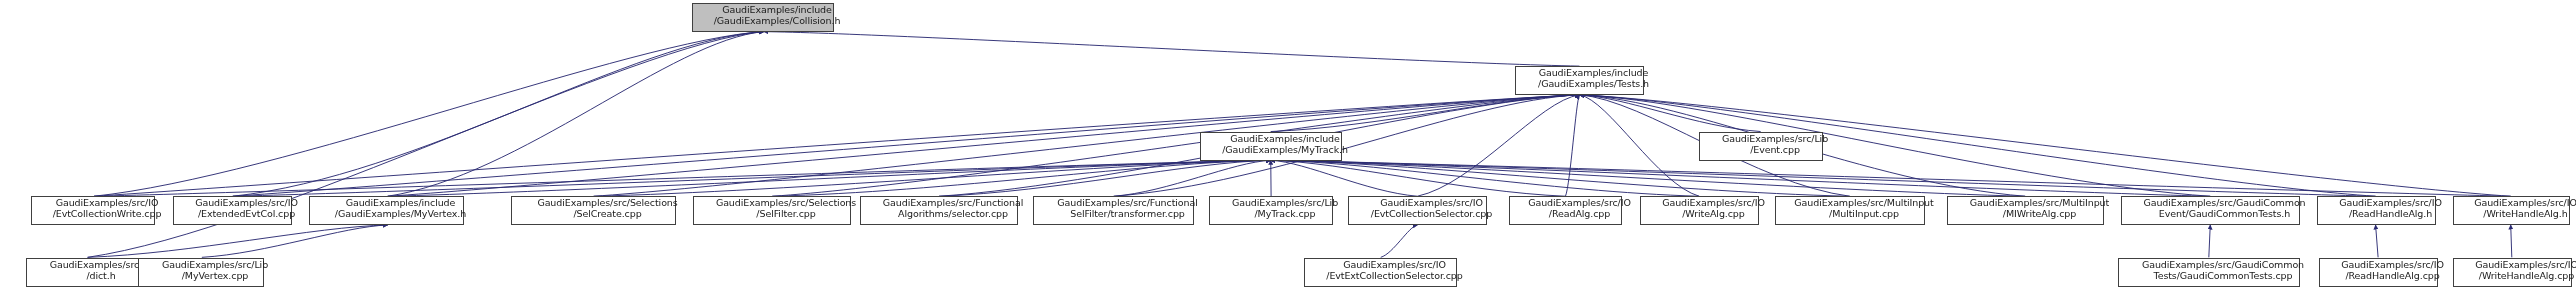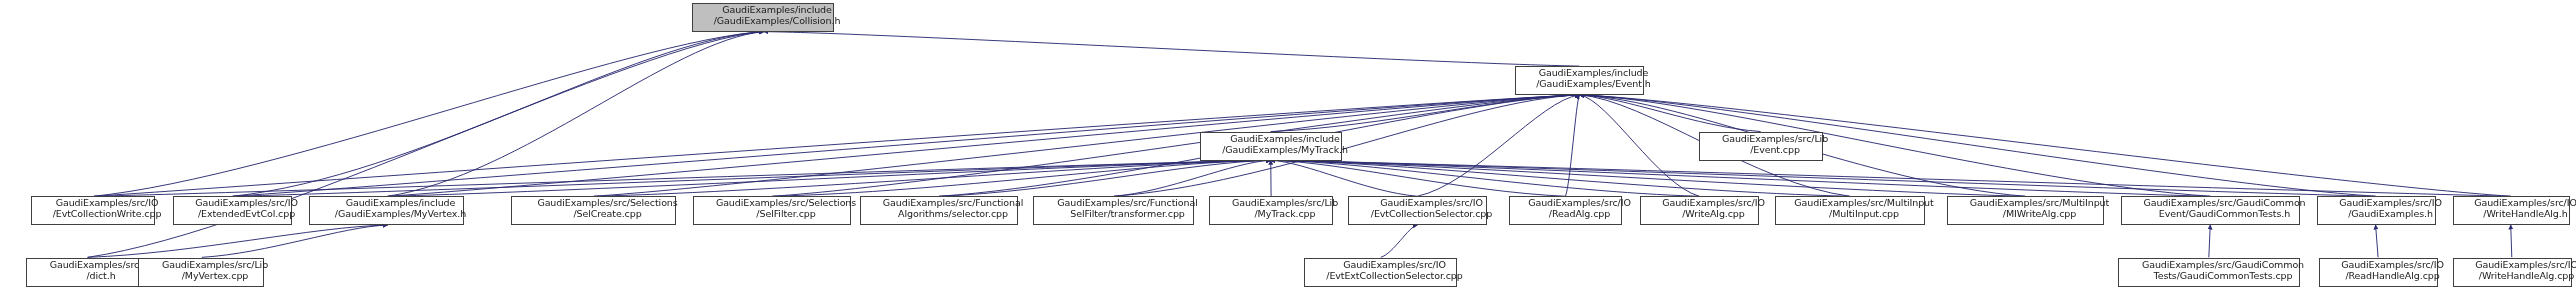--- a/index.html
+++ b/index.html
@@ -102,21 +102,21 @@
       <path d="M 3307 358 L 3303.5 313" fill="none" stroke="#2a2a72" stroke-width="1.3" marker-end="url(#arrow)"></path>
       <path d="M 3493 358 L 3491.5 313" fill="none" stroke="#2a2a72" stroke-width="1.3" marker-end="url(#arrow)"></path>
     </svg>
   <div id="nodes-layer">
       <div class="node root" style="left: 692px; top: 2.9px; width: 142px; height: 29px; background: rgb(191, 191, 191);">
         <span class="ln">GaudiExamples/include</span>
         <span class="ln">/GaudiExamples/Collision.h</span>
       </div>
       <div class="node" style="left: 1515px; top: 66px; width: 129px; height: 29px;">
         <span class="ln">GaudiExamples/include</span>
-        <span class="ln">/GaudiExamples/Event.h</span>
+        <span class="ln">/GaudiExamples/Tests.h</span>
       </div>
       <div class="node" style="left: 1200px; top: 132px; width: 142px; height: 29px;">
         <span class="ln">GaudiExamples/include</span>
         <span class="ln">/GaudiExamples/MyTrack.h</span>
       </div>
       <div class="node" style="left: 1699px; top: 132px; width: 124px; height: 29px;">
         <span class="ln">GaudiExamples/src/Lib</span>
         <span class="ln">/Event.cpp</span>
       </div>
       <div class="node" style="left: 31px; top: 196px; width: 124px; height: 29px;">
@@ -170,21 +170,21 @@
       <div class="node" style="left: 1947px; top: 196px; width: 157px; height: 29px;">
         <span class="ln">GaudiExamples/src/MultiInput</span>
         <span class="ln">/MIWriteAlg.cpp</span>
       </div>
       <div class="node" style="left: 2121px; top: 196px; width: 179px; height: 29px;">
         <span class="ln">GaudiExamples/src/GaudiCommon</span>
         <span class="ln">Event/GaudiCommonTests.h</span>
       </div>
       <div class="node" style="left: 2317px; top: 196px; width: 119px; height: 29px;">
         <span class="ln">GaudiExamples/src/IO</span>
-        <span class="ln">/GaudiExamples.h</span>
+        <span class="ln">/ReadHandleAlg.h</span>
       </div>
       <div class="node" style="left: 2453px; top: 196px; width: 117px; height: 29px;">
         <span class="ln">GaudiExamples/src/IO</span>
         <span class="ln">/WriteHandleAlg.h</span>
       </div>
       <div class="node" style="left: 26px; top: 258px; width: 122px; height: 29px;">
         <span class="ln">GaudiExamples/src/IO</span>
         <span class="ln">/dict.h</span>
       </div>
       <div class="node" style="left: 138px; top: 258px; width: 126px; height: 29px;">

